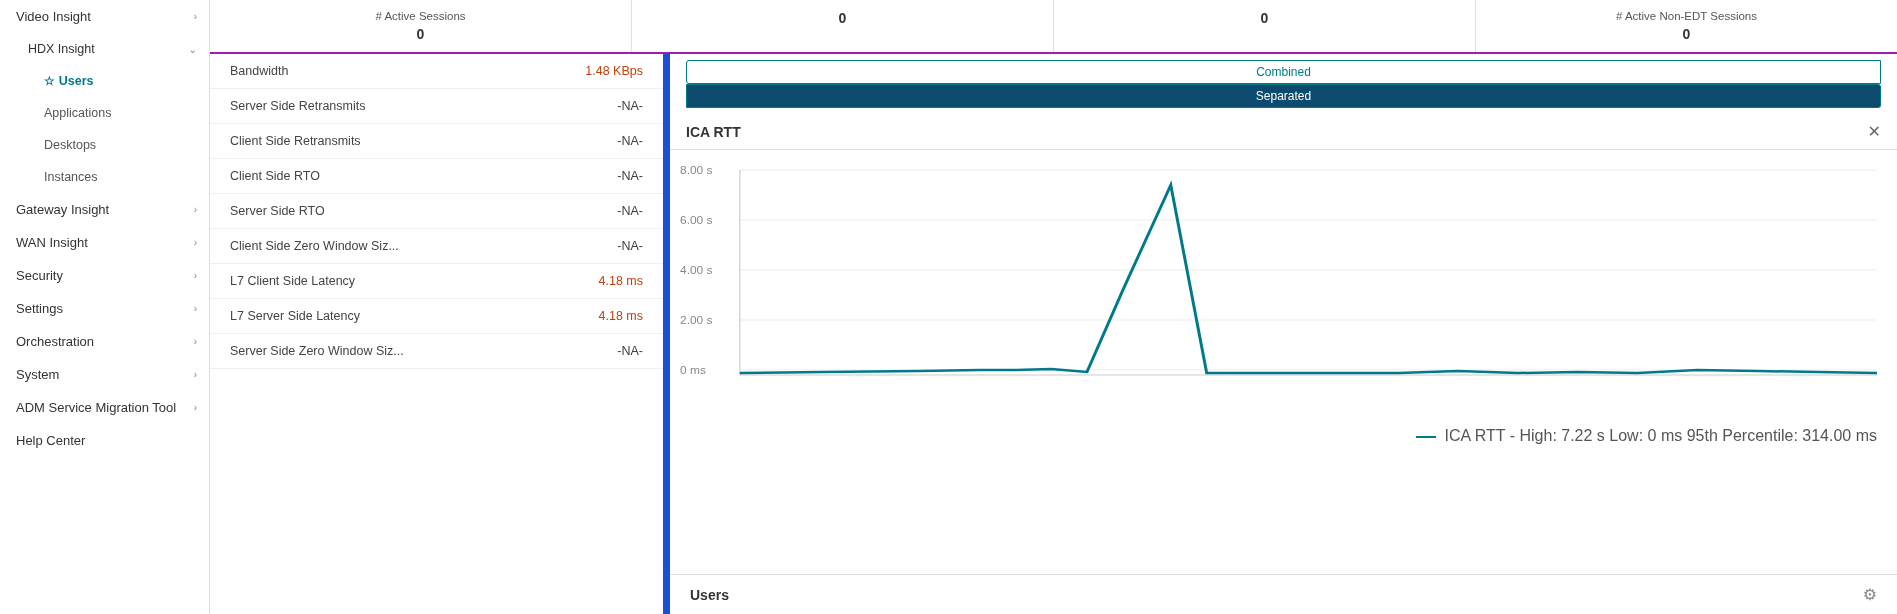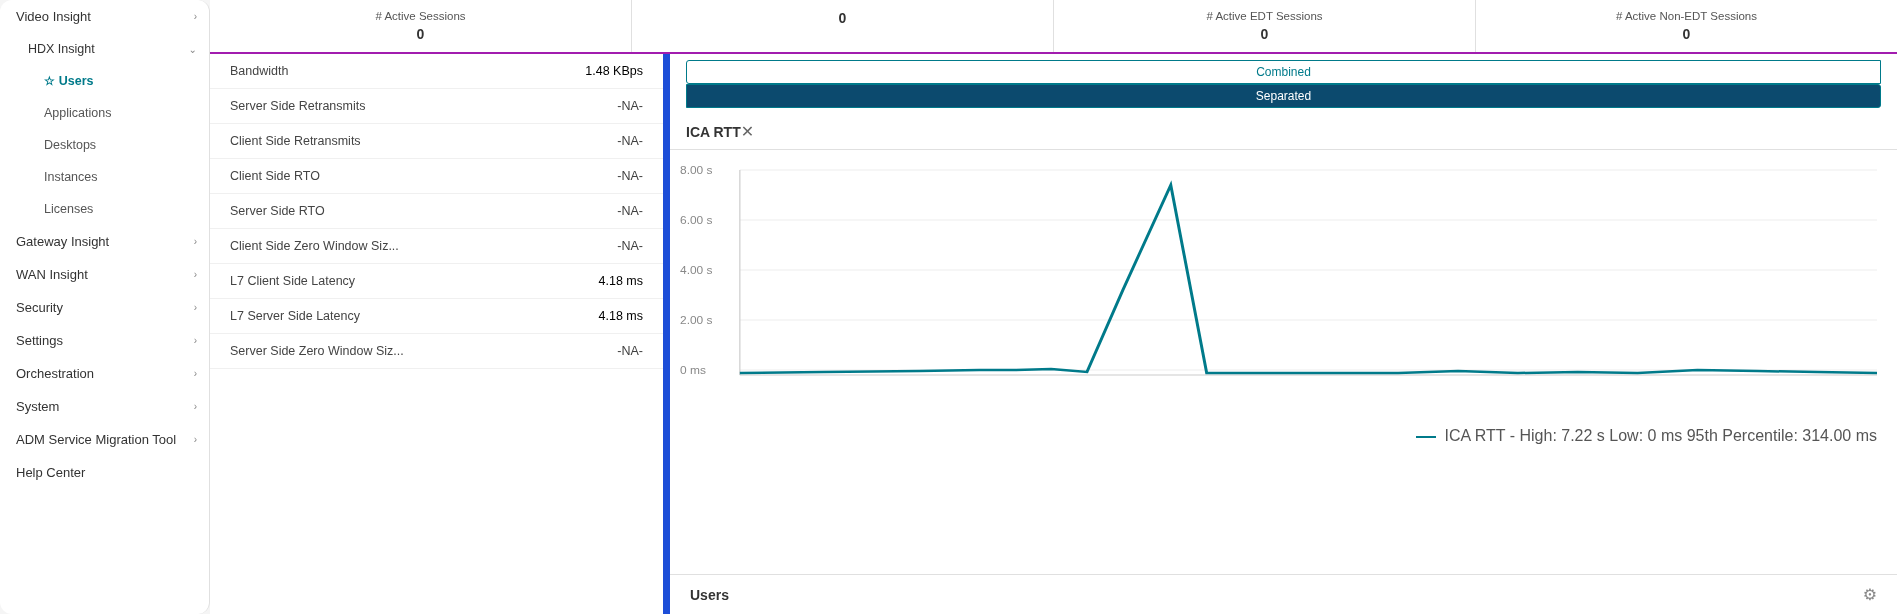--- a/index.html
+++ b/index.html
@@ -6,21 +6,20 @@
     body { font-family: Arial, sans-serif; font-size: 13px; background: #f5f5f5; display: flex; height: 614px; overflow: hidden; }
 
     
     .sidebar {
       width: 210px;
       min-width: 210px;
       background: #fff;
       border-right: 1px solid #e0e0e0;
       overflow-y: auto;
       height: 100%;
-      border-radius: 12px;
     }
     .sidebar-item {
       display: flex;
       align-items: center;
       justify-content: space-between;
       padding: 9px 12px 9px 16px;
       cursor: pointer;
       color: #333;
       font-size: 13px;
     }
@@ -73,39 +72,40 @@
 
     .metric-row {
       display: flex;
       align-items: center;
       justify-content: space-between;
       padding: 10px 20px;
       border-bottom: 1px solid #f0f0f0;
       font-size: 12.5px;
     }
     .metric-label { color: #444; }
-    .metric-value { color: #000000; font-weight: 500; }
+    .metric-value { color: #c2410c; font-weight: 500; }
     .metric-value.na { color: #404040; }
 
     
     .right-panel {
       flex: 1;
       background: #fff;
       display: flex;
       flex-direction: column;
       overflow: hidden;
       position: relative;
     }
 
     .chart-header {
       display: flex;
       align-items: center;
-      justify-content: flex-start;
+      justify-content: space-between;
       padding: 8px 16px;
       border-bottom: 1px solid #e0e0e0;
+      gap: 12px;
     }
     .chart-title { font-size: 14px; font-weight: 600; color: #333; }
     .close-btn { cursor: pointer; color: #666; font-size: 16px; }
 
     .toggle-bar {
       display: flex;
       justify-content: flex-end;
       padding: 6px 16px;
       gap: 0;
       flex-direction: column;
@@ -191,23 +191,20 @@
   </div>
 
   <div class="sidebar-item sub2">
     <span>Desktops</span>
   </div>
 
   <div class="sidebar-item sub2">
     <span>Instances</span>
   </div>
 
-  <div class="sidebar-item sub2">
-    <span>Licenses</span>
-  </div>
 
   <div class="sidebar-item">
     <span>Gateway Insight</span>
     <span class="chevron">›</span>
   </div>
 
   <div class="sidebar-item">
     <span>WAN Insight</span>
     <span class="chevron">›</span>
   </div>
@@ -246,21 +243,20 @@
 
   <div class="stats-bar">
     <div class="stat-item">
       <div class="stat-label"># Active Sessions</div>
       <div class="stat-value">0</div>
     </div>
     <div class="stat-item">
       <div class="stat-value">0</div>
     </div>
     <div class="stat-item">
-      <div class="stat-label"># Active EDT Sessions</div>
       <div class="stat-value">0</div>
     </div>
     <div class="stat-item">
       <div class="stat-label"># Active Non-EDT Sessions</div>
       <div class="stat-value">0</div>
     </div>
   </div>
 
   <div class="content-area">
 

